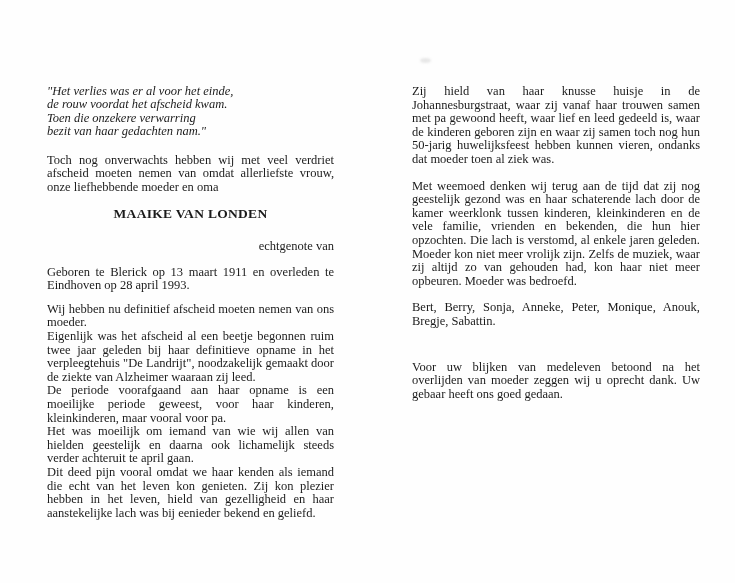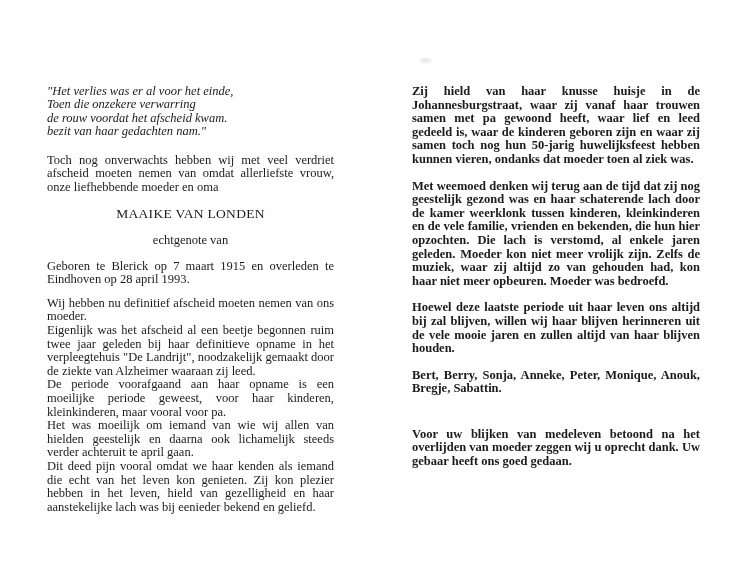--- a/index.html
+++ b/index.html
@@ -20,42 +20,43 @@
     height: 583px;
     background: #fefefe;
   }
   .col {
     position: absolute;
     top: 85px;
     font-size: 12.5px;
     line-height: 13.6px;
   }
   .col-left  { left: 47px;  width: 287px; }
-  .col-right { left: 412px; width: 288px; font-weight: bold; }
+  .col-right { left: 412px; width: 288px; }
 
   p { margin: 0; }
   .just { text-align: justify; text-justify: inter-word; }
   .block { margin-bottom: 13px; }
 
   .quote {
     font-style: italic;
     margin-bottom: 15px;
     line-height: 13.4px;
   }
 
   .centered { text-align: center; }
-  .bold { font-weight: normal; }
+  .bold { font-weight: bold; }
 
   .deceased-name {
     margin-top: 11px;
     font-size: 13.5px;
     letter-spacing: 0.3px;
   }
   .relation {
-    margin-top: 13px;
+    margin-top: 19px;
+    text-align: right;
   }
   .spouse-name {
     margin-top: 13px;
     font-size: 13px;
   }
   .life-dates {
     margin-top: 12px;
     margin-bottom: 10px;
   }
   .tight-block p + p { margin-top: 0; }
@@ -79,54 +80,53 @@
 <body>
 
 <div class="card">
 
   <div class="scan-artifact"></div>
 
   <div class="col col-left">
 
     <div class="quote">
       <div>"Het verlies was er al voor het einde,</div>
+      <div>de rouw voordat het afscheid kwam.</div>
       <div>Toen die onzekere verwarring</div>
-      <div>de rouw voordat het afscheid kwam.</div>
       <div>bezit van haar gedachten nam."</div>
     </div>
 
     <p class="just block">Toch nog onverwachts hebben wij met veel verdriet afscheid moeten nemen van omdat allerliefste vrouw, onze liefhebbende moeder en oma</p>
 
     <div class="centered bold deceased-name">MAAIKE VAN LONDEN</div>
 
     <div class="centered relation">echtgenote van</div>
 
 
-    <p class="just life-dates">Geboren te Blerick op 7 maart 1915 en overleden te Eindhoven op 28 april 1993.</p>
+    <p class="just life-dates">Geboren te Blerick op 13 maart 1911 en overleden te Eindhoven op 28 april 1993.</p>
 
     <div class="tight-block farewell">
       <p class="just">Wij hebben nu definitief afscheid moeten nemen van ons moeder.</p>
       <p class="just">Eigenlijk was het afscheid al een beetje begonnen ruim twee jaar geleden bij haar definitieve opname in het verpleegtehuis "De Landrijt", noodzakelijk gemaakt door de ziekte van Alzheimer waaraan zij leed.</p>
     </div>
 
     <div class="tight-block">
       <p class="just">De periode voorafgaand aan haar opname is een moeilijke periode geweest, voor haar kinderen, kleinkinderen, maar vooral voor pa.</p>
       <p class="just">Het was moeilijk om iemand van wie wij allen van hielden geestelijk en daarna ook lichamelijk steeds verder achteruit te april gaan.</p>
       <p class="just">Dit deed pijn vooral omdat we haar kenden als iemand die echt van het leven kon genieten. Zij kon plezier hebben in het leven, hield van gezelligheid en haar aanstekelijke lach was bij eenieder bekend en geliefd.</p>
     </div>
 
   </div>
 
   <div class="col col-right">
 
     <p class="just block">Zij hield van haar knusse huisje in de Johannesburgstraat, waar zij vanaf haar trouwen samen met pa gewoond heeft, waar lief en leed gedeeld is, waar de kinderen geboren zijn en waar zij samen toch nog hun 50-jarig huwelijksfeest hebben kunnen vieren, ondanks dat moeder toen al ziek was.</p>
 
     <p class="just block">Met weemoed denken wij terug aan de tijd dat zij nog geestelijk gezond was en haar schaterende lach door de kamer weerklonk tussen kinderen, kleinkinderen en de vele familie, vrienden en bekenden, die hun hier opzochten. Die lach is verstomd, al enkele jaren geleden. Moeder kon niet meer vrolijk zijn. Zelfs de muziek, waar zij altijd zo van gehouden had, kon haar niet meer opbeuren. Moeder was bedroefd.</p>
 
-    <p class="just block">Hoewel deze laatste periode uit haar leven ons altijd bij zal blijven, willen wij haar blijven herinneren uit de vele mooie jaren en zullen altijd van haar blijven houden.</p>
 
 
     <p class="just family">Bert, Berry, Sonja, Anneke, Peter, Monique, Anouk, Bregje, Sabattin.</p>
 
     <div class="tight-block">
       <p class="just">Voor uw blijken van medeleven betoond na het overlijden van moeder zeggen wij u oprecht dank. Uw gebaar heeft ons goed gedaan.</p>
     </div>
 
   </div>
 

